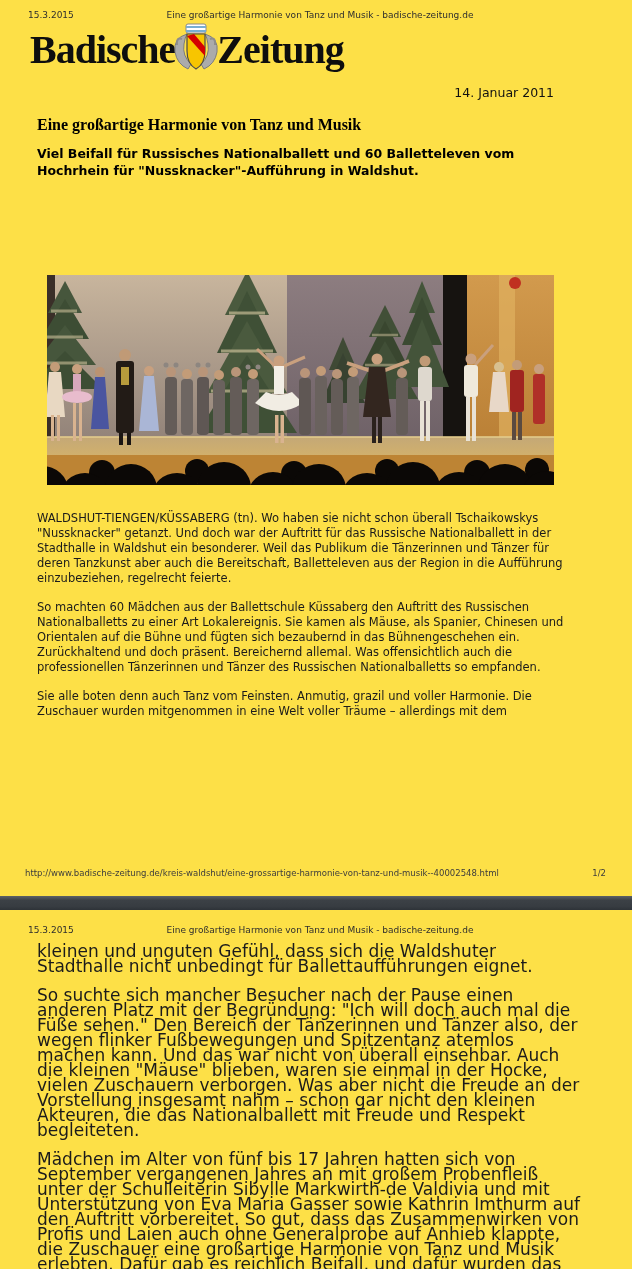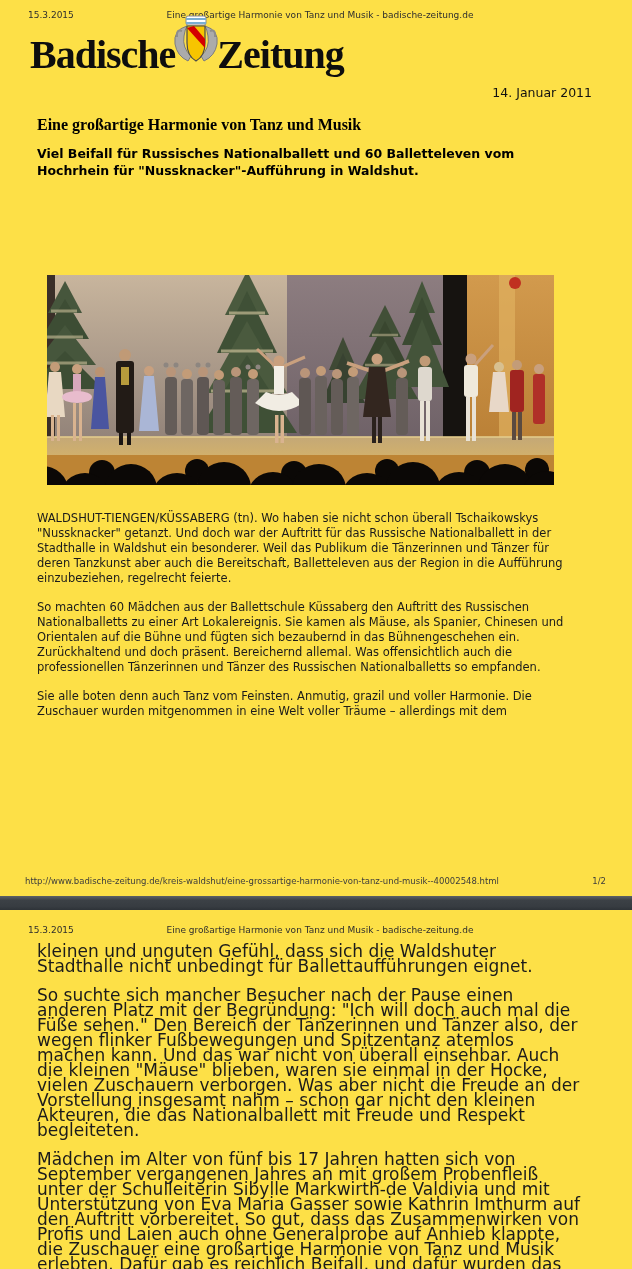--- a/index.html
+++ b/index.html
@@ -15,38 +15,38 @@
   .page-break-bar{
     height:14px;
     background:linear-gradient(#5d6166,#3c4146 30%,#373c41 75%,#2e3338);
   }
   
   .print-header{position:relative;height:12px;padding-top:9px;font-size:9px;line-height:12px;color:#2e2e2e;}
   .print-header .pdate{position:absolute;left:28px;top:9px;}
   .print-header .ptitle{position:absolute;left:8px;right:0;top:9px;text-align:center;}
   
   .logo-row{
-    margin:5px 16px 0 30px;height:52px;display:flex;align-items:flex-end;
+    margin:5px 16px 0 30px;height:52px;display:flex;align-items:flex-start;
     font-family:"Liberation Serif","DejaVu Serif",serif;
     font-weight:bold;font-size:40px;letter-spacing:-1px;color:#0e0e0e;
   }
   .logo-crest{margin:0 -3px;position:relative;top:-3px;}
   
-  .article-date{margin-top:7px;padding-right:40px;text-align:right;font-size:12.5px;line-height:15px;color:#111;}
+  .article-date{margin-top:7px;padding-right:78px;text-align:right;font-size:12.5px;line-height:15px;color:#111;}
   .article-title{
     margin:12px 0 0 37px;font-family:"Liberation Serif","DejaVu Serif",serif;
     font-weight:bold;font-size:16px;line-height:26px;color:#000;
   }
   .article-subtitle{margin:7px 0 0 37px;max-width:502px;font-weight:bold;font-size:12.5px;line-height:17px;color:#000;}
   .photo-wrap{margin:96px 0 0 47px;width:507px;height:210px;overflow:hidden;}
   .photo-wrap svg{display:block;}
   .caption{margin:78px 0 0 42px;max-width:516px;font-size:11.5px;line-height:15px;color:#1b1b1b;}
   .body-text{margin:26px 0 0 37px;max-width:545px;font-size:11.5px;line-height:15px;color:#1b1b1b;}
   .body-text p{margin:0 0 14px 0;}
-  .page-footer{position:absolute;left:25px;right:26px;bottom:10px;display:flex;justify-content:space-between;font-size:8.5px;color:#3c3c3c;}
+  .page-footer{position:absolute;left:25px;right:26px;bottom:18px;display:flex;justify-content:space-between;font-size:8.5px;color:#3c3c3c;}
   .p2-body{margin:8px 0 0 37px;max-width:545px;font-size:17px;line-height:15px;}
   .p2-body p{margin:0 0 14px 0;}
   .author-line{margin-top:14px;padding-right:87px;text-align:right;font-size:12px;color:#111;}
 </style>
 </head>
 <body>
 
 <div class="sheet page-1">
 
   <div class="print-header">

